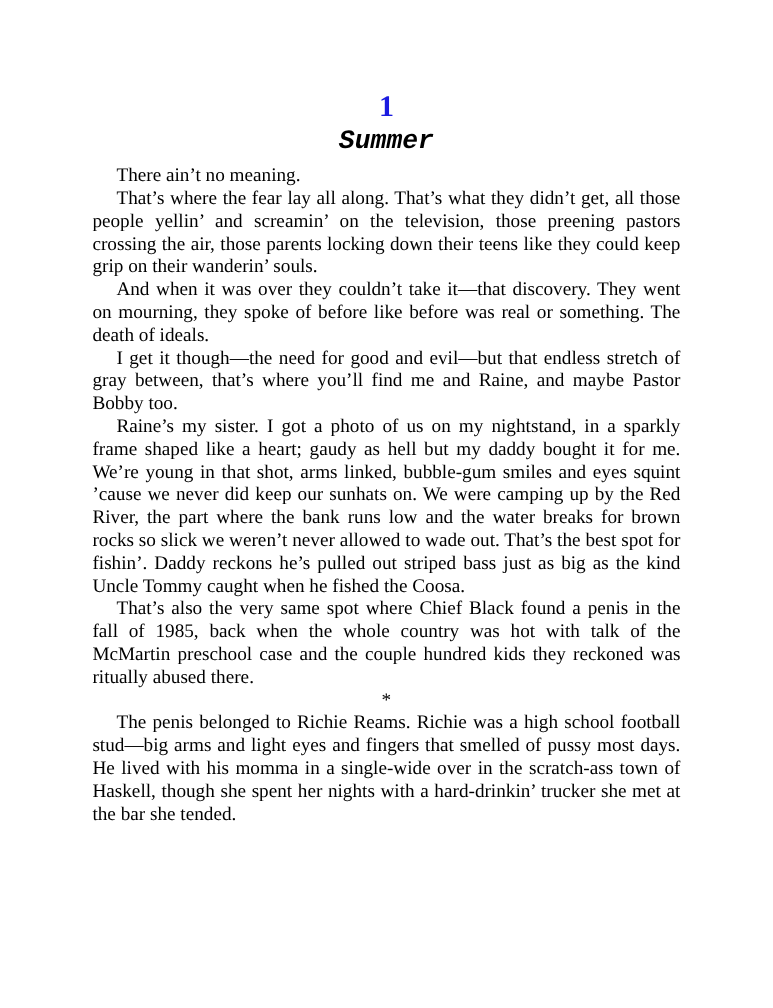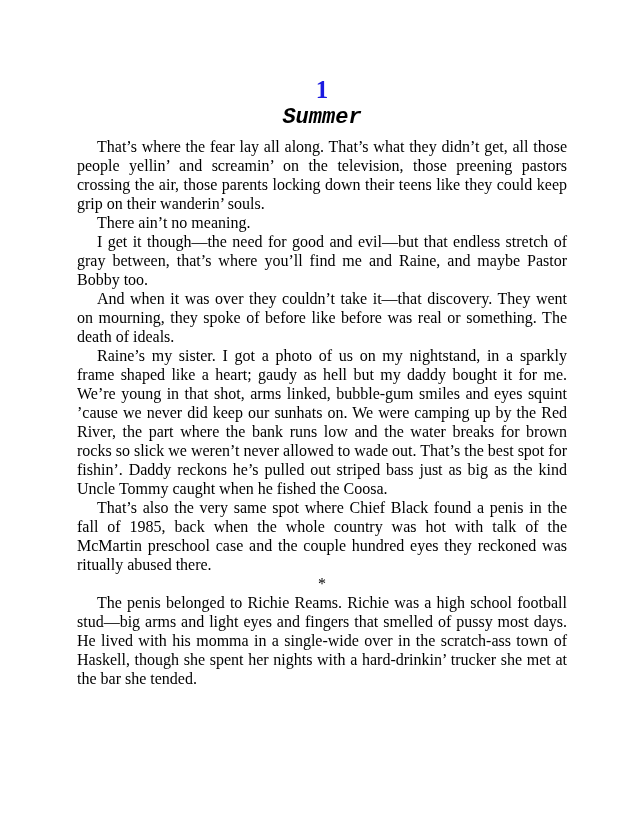--- a/index.html
+++ b/index.html
@@ -52,22 +52,22 @@
     text-align: center;
   }
 </style>
 </head>
 <body>
 
 <div class="page">
   <div class="chapter-number" style="color: rgb(27, 27, 224);">1</div>
   <div class="chapter-title">Summer</div>
   <div class="body-text">
+      <p class="para">There ain’t no meaning.</p>
       <p class="para">That’s where the fear lay all along. That’s what they didn’t get, all those people yellin’ and screamin’ on the television, those preening pastors crossing the air, those parents locking down their teens like they could keep grip on their wanderin’ souls.</p>
-      <p class="para">There ain’t no meaning.</p>
+      <p class="para">And when it was over they couldn’t take it—that discovery. They went on mourning, they spoke of before like before was real or something. The death of ideals.</p>
       <p class="para">I get it though—the need for good and evil—but that endless stretch of gray between, that’s where you’ll find me and Raine, and maybe Pastor Bobby too.</p>
-      <p class="para">And when it was over they couldn’t take it—that discovery. They went on mourning, they spoke of before like before was real or something. The death of ideals.</p>
       <p class="para">Raine’s my sister. I got a photo of us on my nightstand, in a sparkly frame shaped like a heart; gaudy as hell but my daddy bought it for me. We’re young in that shot, arms linked, bubble-gum smiles and eyes squint ’cause we never did keep our sunhats on. We were camping up by the Red River, the part where the bank runs low and the water breaks for brown rocks so slick we weren’t never allowed to wade out. That’s the best spot for fishin’. Daddy reckons he’s pulled out striped bass just as big as the kind Uncle Tommy caught when he fished the Coosa.</p>
-      <p class="para">That’s also the very same spot where Chief Black found a penis in the fall of 1985, back when the whole country was hot with talk of the McMartin preschool case and the couple hundred eyes they reckoned was ritually abused there.</p>
+      <p class="para">That’s also the very same spot where Chief Black found a penis in the fall of 1985, back when the whole country was hot with talk of the McMartin preschool case and the couple hundred kids they reckoned was ritually abused there.</p>
       <p class="scene-break">*</p>
       <p class="para">The penis belonged to Richie Reams. Richie was a high school football stud—big arms and light eyes and fingers that smelled of pussy most days. He lived with his momma in a single-wide over in the scratch-ass town of Haskell, though she spent her nights with a hard-drinkin’ trucker she met at the bar she tended.</p>
     </div>
 </div>
 
 </body></html>

